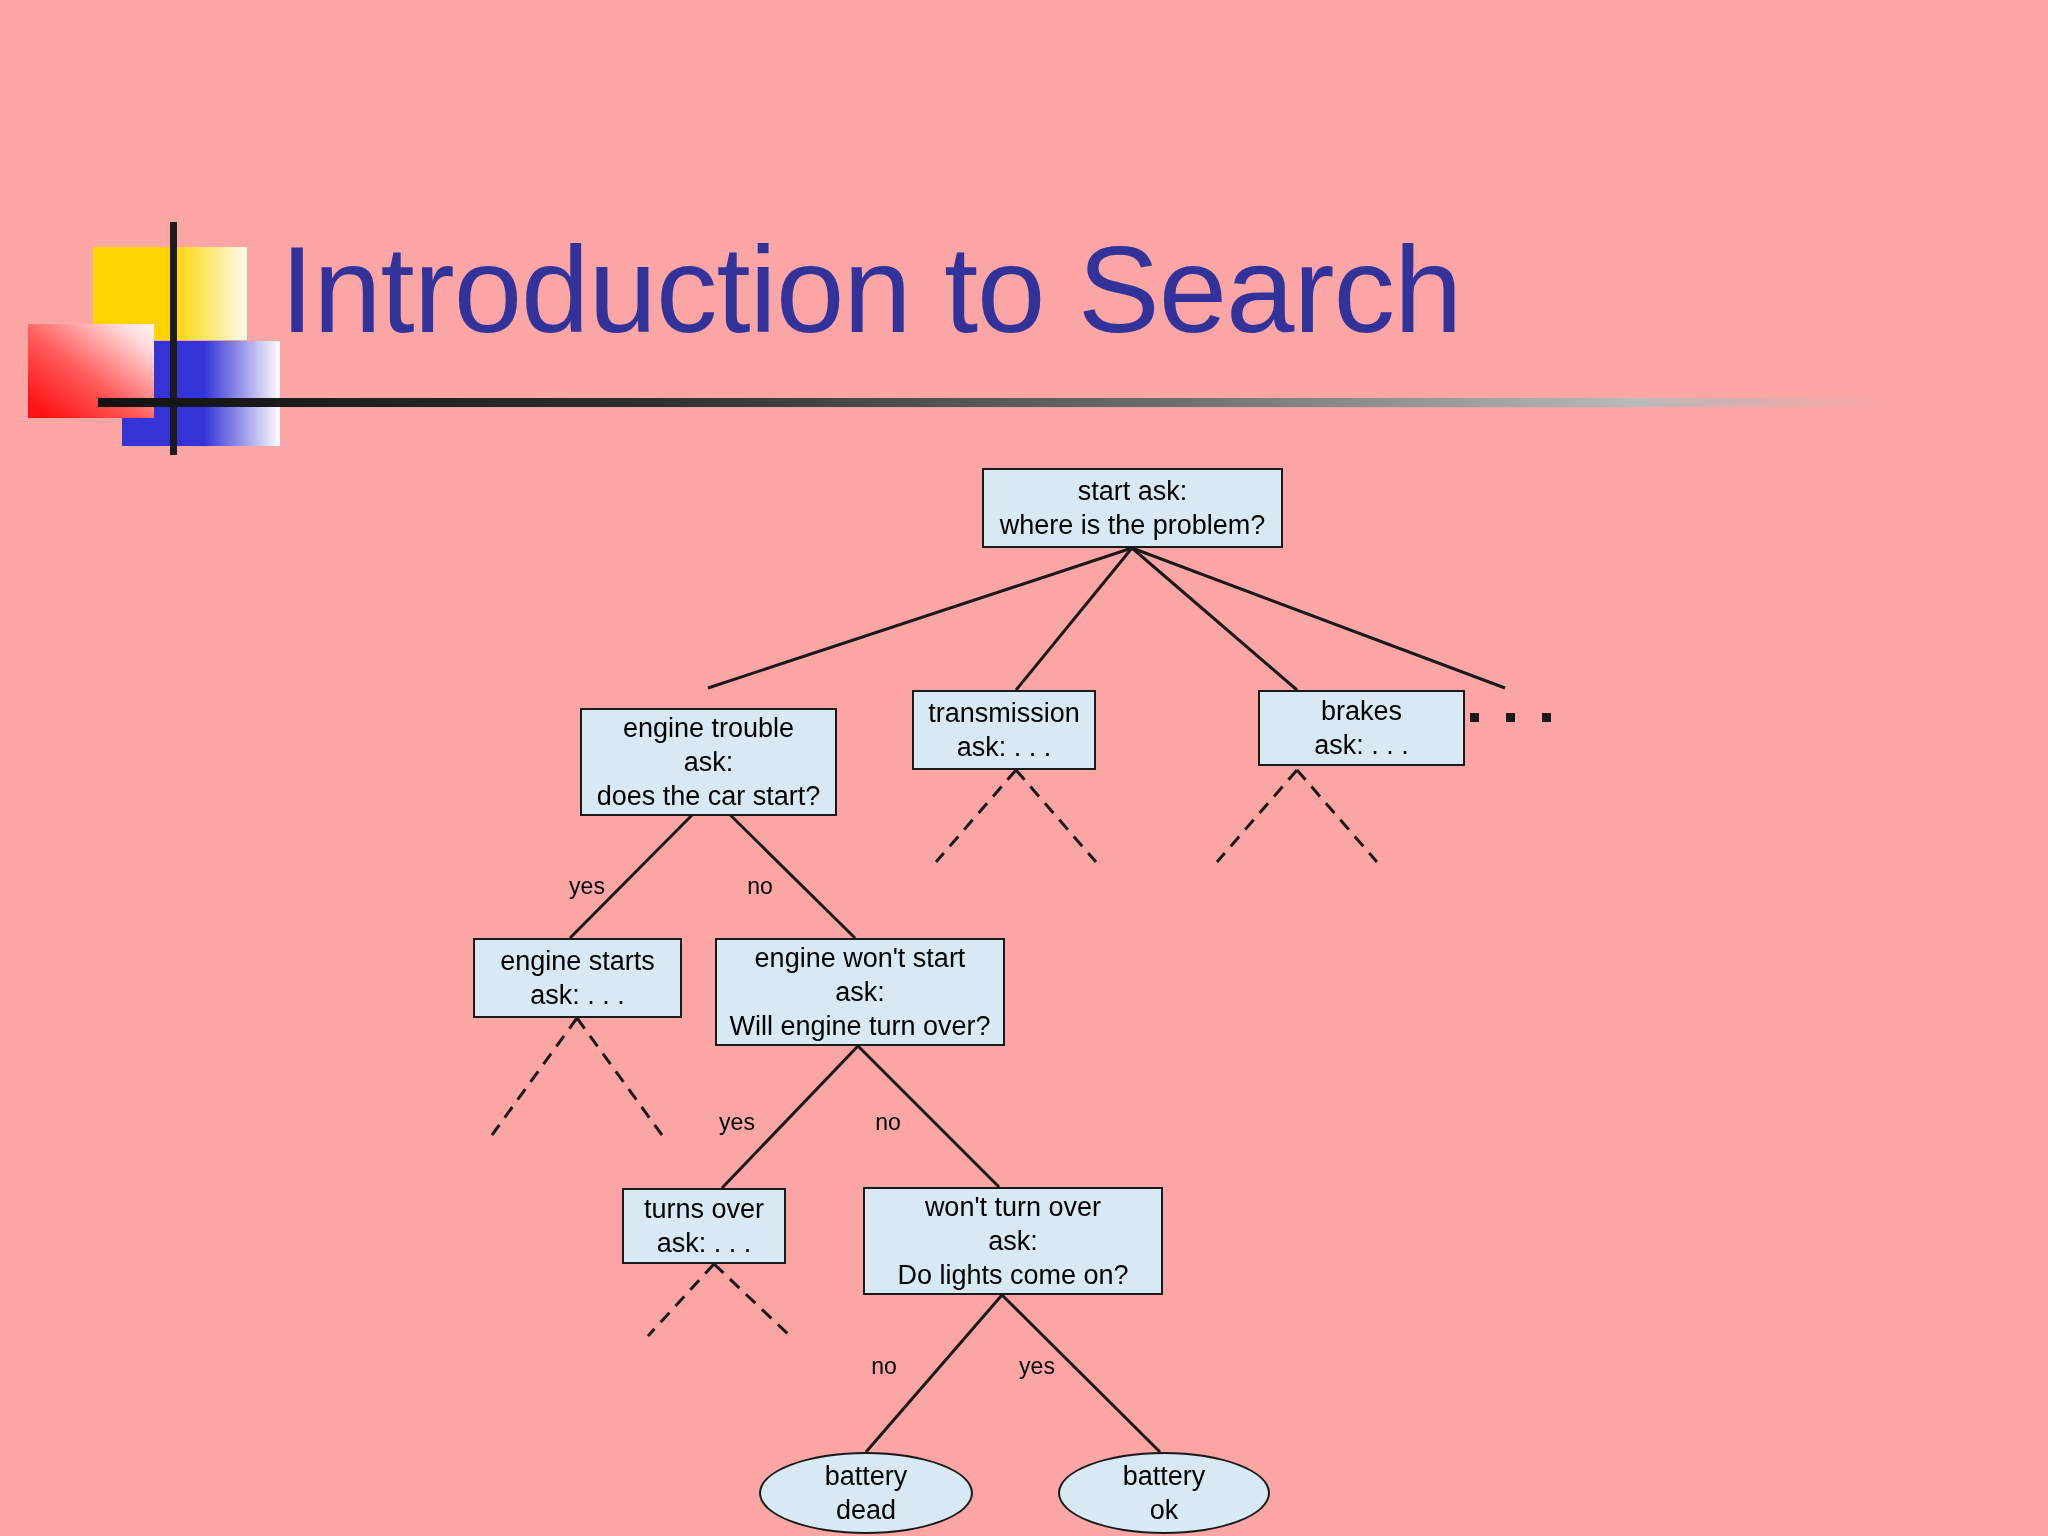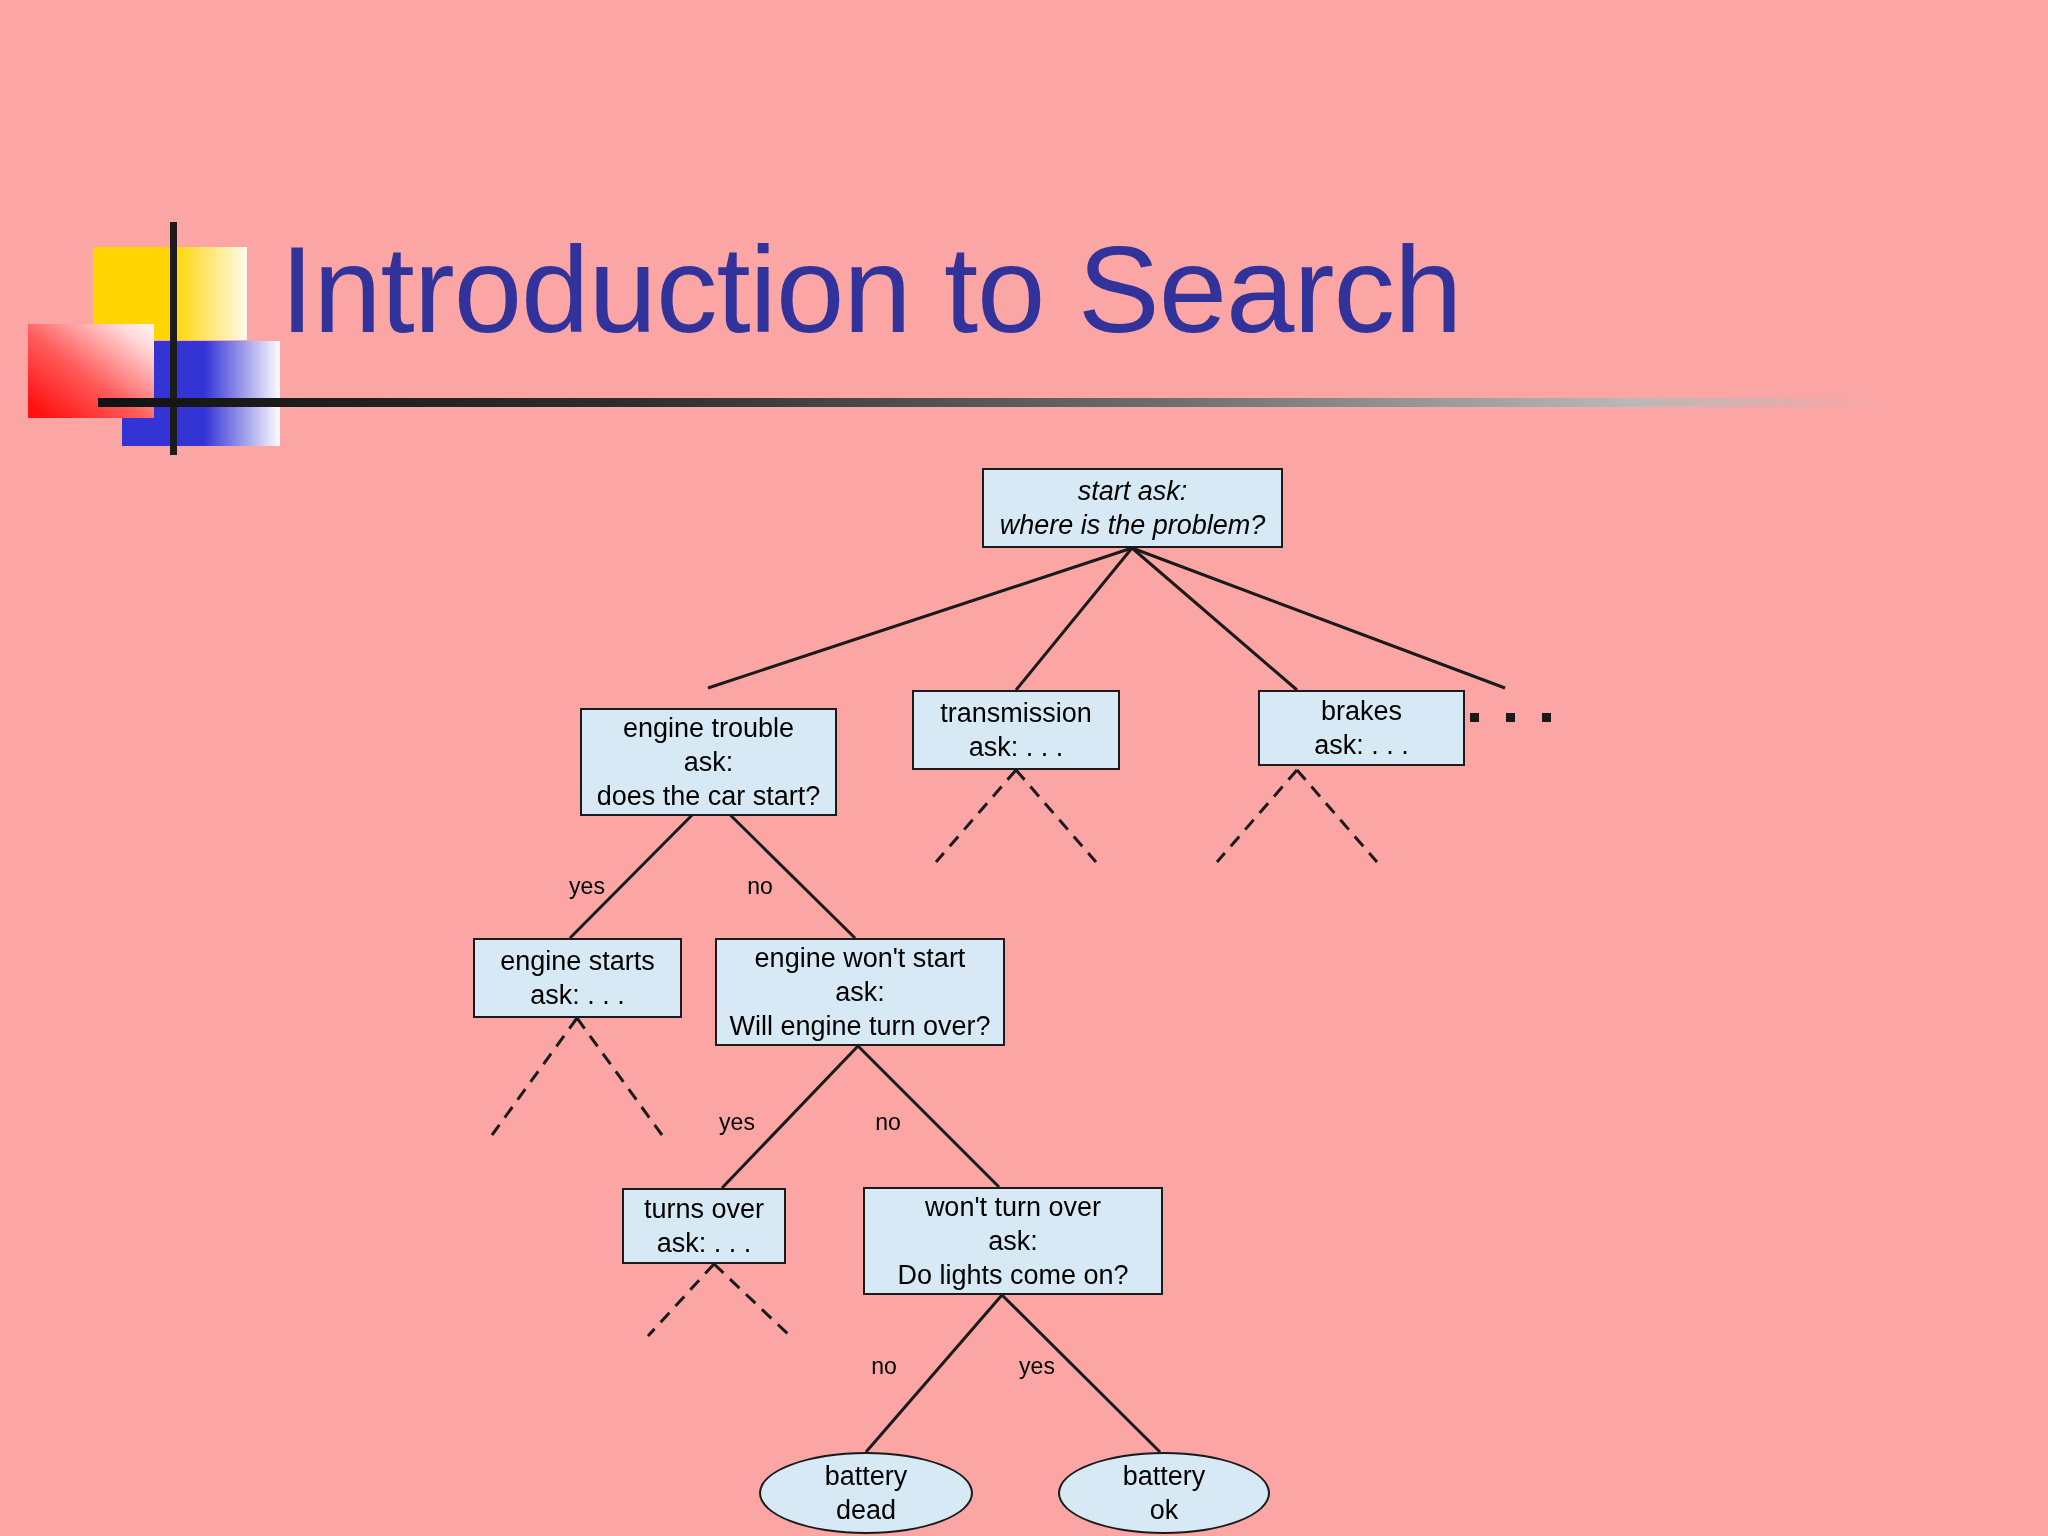--- a/index.html
+++ b/index.html
@@ -109,26 +109,26 @@
       <line x1="1297" y1="770" x2="1217" y2="862" stroke="#1a1a1a" stroke-width="3" stroke-dasharray="13 9"></line>
       <line x1="1297" y1="770" x2="1377" y2="862" stroke="#1a1a1a" stroke-width="3" stroke-dasharray="13 9"></line>
       <line x1="714" y1="1264" x2="648" y2="1336" stroke="#1a1a1a" stroke-width="3" stroke-dasharray="13 9"></line>
       <line x1="714" y1="1264" x2="790" y2="1336" stroke="#1a1a1a" stroke-width="3" stroke-dasharray="13 9"></line>
       <rect x="1470" y="713" width="9" height="9" fill="#1a1a1a"></rect>
       <rect x="1506" y="713" width="9" height="9" fill="#1a1a1a"></rect>
       <rect x="1542" y="713" width="9" height="9" fill="#1a1a1a"></rect>
     </svg>
 
   <div>
-      <div class="node" style="left: 982px; top: 468px; width: 301px; height: 80px; font-style: italic;">start ask:
+      <div class="node" style="left: 982px; top: 468px; width: 301px; height: 80px;">start ask:
 where is the problem?</div>
       <div class="node" style="left: 580px; top: 708px; width: 257px; height: 108px;">engine trouble
 ask:
 does the car start?</div>
-      <div class="node" style="left: 912px; top: 690px; width: 208px; height: 80px;">transmission
+      <div class="node" style="left: 912px; top: 690px; width: 184px; height: 80px;">transmission
 ask: . . .</div>
       <div class="node" style="left: 1258px; top: 690px; width: 207px; height: 76px;">brakes
 ask: . . .</div>
       <div class="node" style="left: 473px; top: 938px; width: 209px; height: 80px;">engine starts
 ask: . . .</div>
       <div class="node" style="left: 715px; top: 938px; width: 290px; height: 108px;">engine won't start
 ask:
 Will engine turn over?</div>
       <div class="node" style="left: 622px; top: 1188px; width: 164px; height: 76px;">turns over
 ask: . . .</div>

